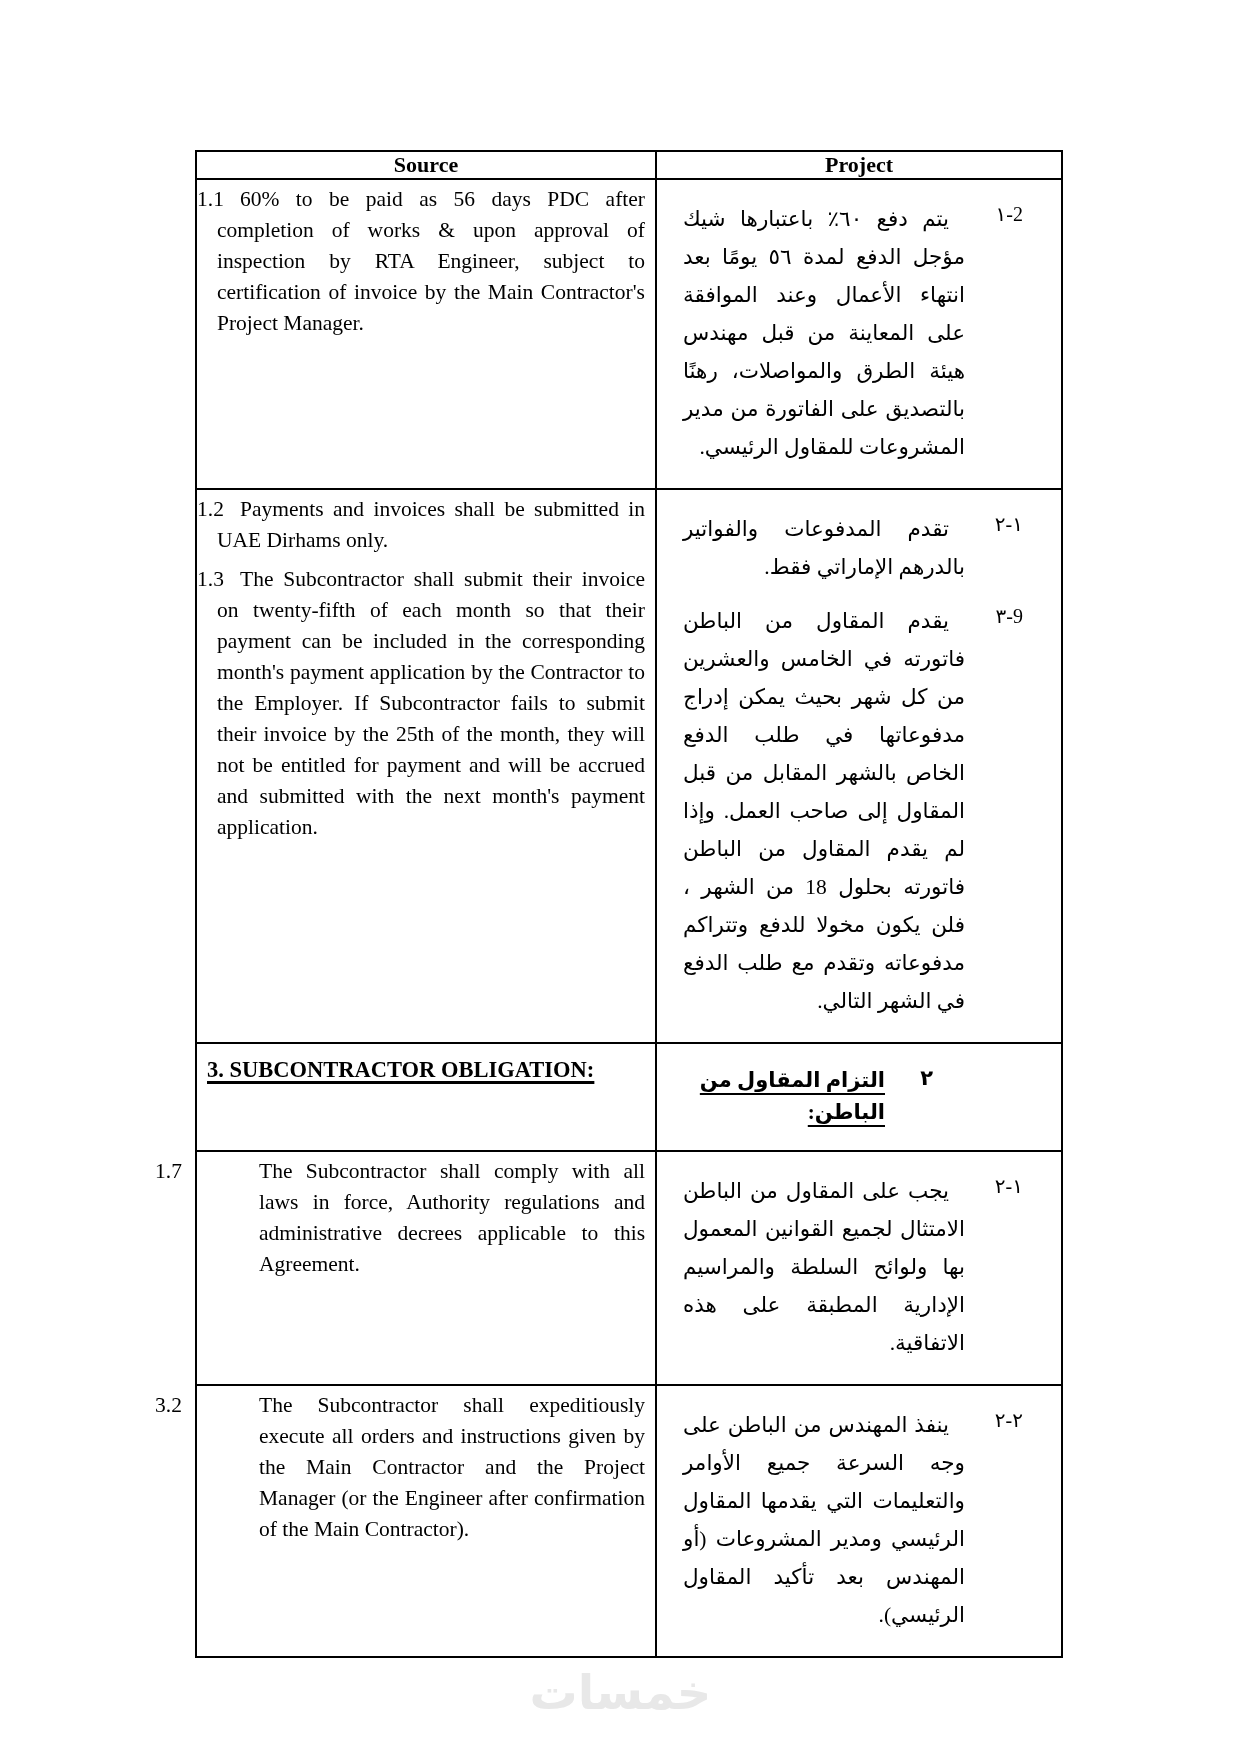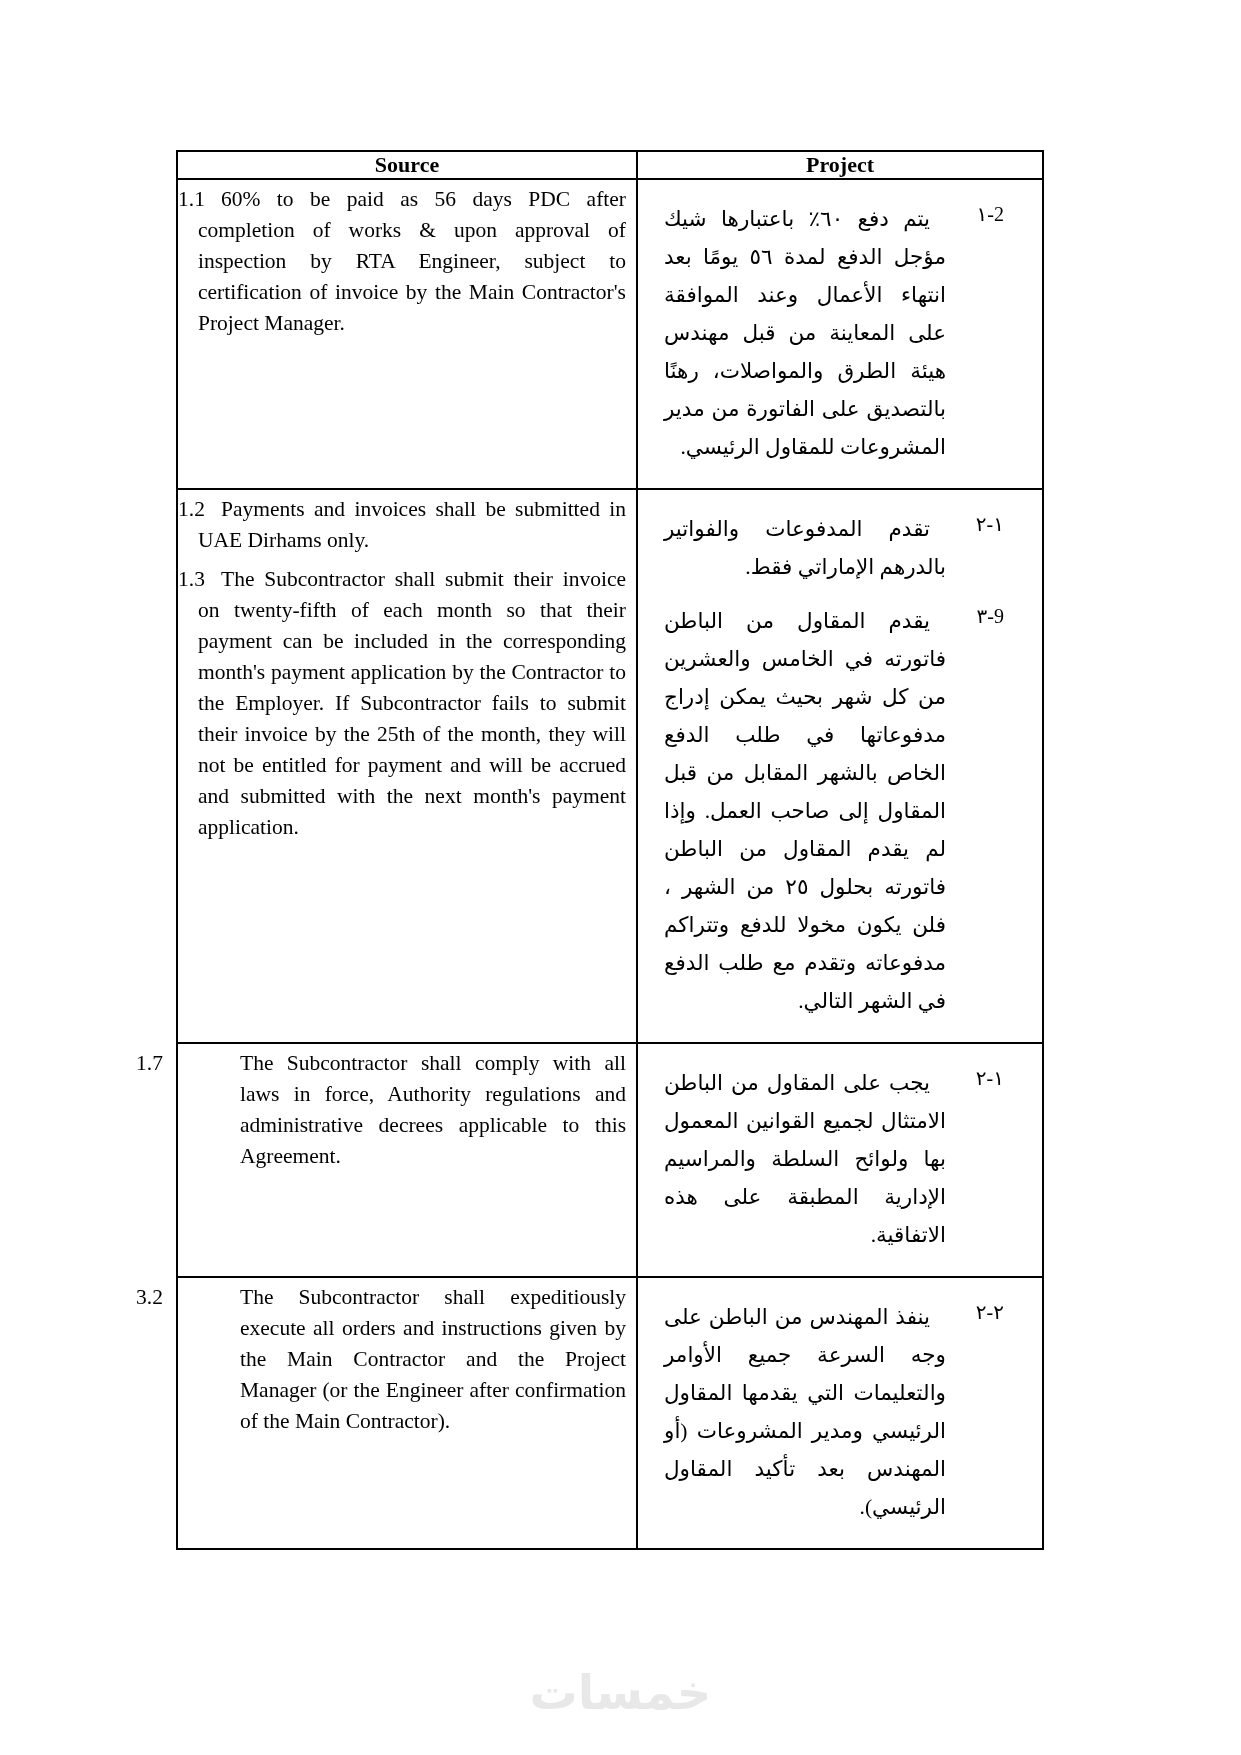--- a/index.html
+++ b/index.html
@@ -2,21 +2,21 @@
 <html><head>
 <meta charset="utf-8">
 <style>
   html,body{margin:0;padding:0;}
   body{
     width:1241px;height:1755px;background:#ffffff;color:#000;
     font-family:"Liberation Serif","DejaVu Serif",serif;
     position:relative;overflow:hidden;
   }
   table.doc{
-    position:absolute;left:176px;top:150px;width:866px;
+    position:absolute;left:195px;top:150px;width:866px;
     border-collapse:collapse;table-layout:fixed;border-radius:13px;
   }
   col.c-src{width:460px;}
   col.c-tgt{width:406px;}
   th,td{border:2px solid #000;vertical-align:top;box-sizing:border-box;}
   th{
     height:28px;font-size:22px;font-weight:bold;text-align:center;
     padding:0;line-height:26px;
   }
   td.cell{padding:4px 10px 6px 10px;}
@@ -86,21 +86,32 @@
           <p class="en" style="padding-left:10px;text-indent:-10px">
           <span class="enum" style="width:33px">1.3</span><span>The Subcontractor shall submit their invoice on twenty-fifth of each month so that their payment can be included in the corresponding month's payment application by the Contractor to the Employer. If Subcontractor fails to submit their invoice by the 25th of the month, they will not be entitled for payment and will be accrued and submitted with the next month's payment application.</span></p>
         </td>
         <td class="cell tgt" style="height: 512px;">
           <div class="item">
          <span class="anum">٢-١</span>
          <p class="ar">تقدم المدفوعات والفواتير بالدرهم الإماراتي فقط.</p>
           </div>
           <div class="item">
          <span class="anum">٣-9</span>
-         <p class="ar">يقدم المقاول من الباطن فاتورته في الخامس والعشرين من كل شهر بحيث يمكن إدراج مدفوعاتها في طلب الدفع الخاص بالشهر المقابل من قبل المقاول إلى صاحب العمل. وإذا لم يقدم المقاول من الباطن فاتورته بحلول ٢٥ من الشهر ، فلن يكون مخولا للدفع وتتراكم مدفوعاته وتقدم مع طلب الدفع في الشهر التالي.</p>
+         <p class="ar">يقدم المقاول من الباطن فاتورته في الخامس والعشرين من كل شهر بحيث يمكن إدراج مدفوعاتها في طلب الدفع الخاص بالشهر المقابل من قبل المقاول إلى صاحب العمل. وإذا لم يقدم المقاول من الباطن فاتورته بحلول 18 من الشهر ، فلن يكون مخولا للدفع وتتراكم مدفوعاته وتقدم مع طلب الدفع في الشهر التالي.</p>
+          </div>
+        </td>
+      </tr>
+      <tr>
+        <td class="cell src" style="height: 62px;">
+          <p class="sec-en">3. SUBCONTRACTOR OBLIGATION:</p>
+        </td>
+        <td class="cell tgt" style="height: 62px;">
+          <div class="item sec-ar">
+        <span class="anum secnum">٢</span>
+        <p class="ar sec-ar-text">التزام المقاول من الباطن:</p>
           </div>
         </td>
       </tr>
       <tr>
         <td class="cell src" style="height: 209px;">
           <p class="en" style="padding-left:52px;text-indent:-52px">
           <span class="enum" style="width:52px">1.7</span><span>The Subcontractor shall comply with all laws in force, Authority regulations and administrative decrees applicable to this Agreement.</span></p>
         </td>
         <td class="cell tgt" style="height: 209px;">
           <div class="item">

